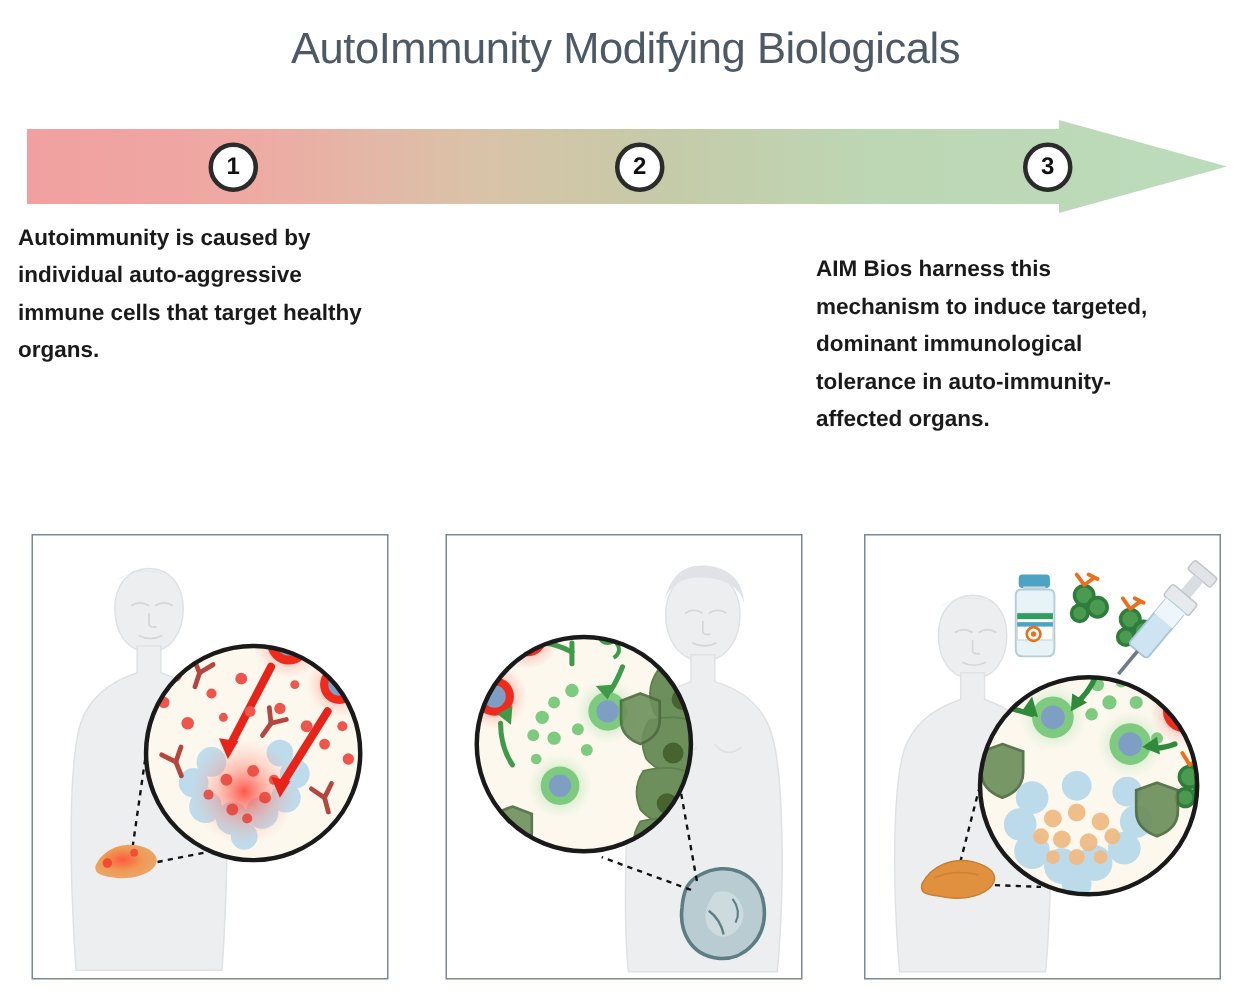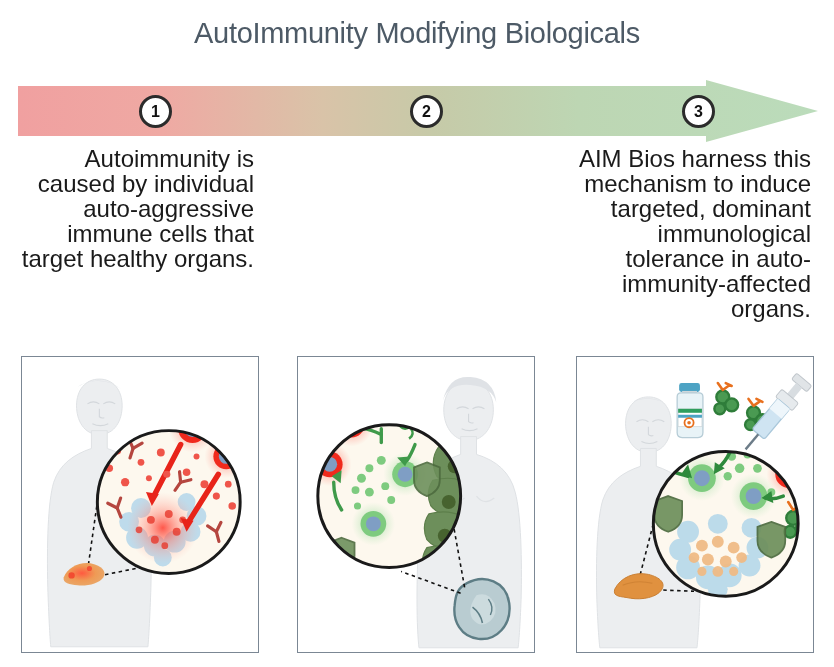--- a/index.html
+++ b/index.html
@@ -25,24 +25,24 @@
     background:#ffffff;border:3px solid #2b2b2b;
     display:flex;align-items:center;justify-content:center;
     font-size:16px;font-weight:700;color:#111;top:15px;
     box-sizing:border-box;
   }
   .sc1{left:121px;} .sc2{left:392px;} .sc3{left:664px;}
 
   
   .cols{position:absolute;left:0;top:146px;width:834px;height:195px;}
   .col{
-    position:absolute;top:0;width:242px;text-align:right;
-    font-size:24px;line-height:25px;color:#1a1a1a;font-weight:400;
+    position:absolute;top:0;width:242px;text-align:left;
+    font-size:15px;line-height:25px;color:#1a1a1a;font-weight:700;
   }
-  .c1{left:12px;}  .c2{left:291px;} .c3{left:569px;}
+  .c1{left:12px;}  .c2{left:291px;} .c3{left:544px;margin-top:21px;}
 
   
   .panel{
     position:absolute;top:356px;width:238px;height:297px;
     border:1.6px solid #7b8794;background:#ffffff;box-sizing:border-box;
     overflow:hidden;
   }
   .p1{left:21px;} .p2{left:297px;} .p3{left:576px;}
   .panel svg{display:block;width:100%;height:100%;}
 </style>

